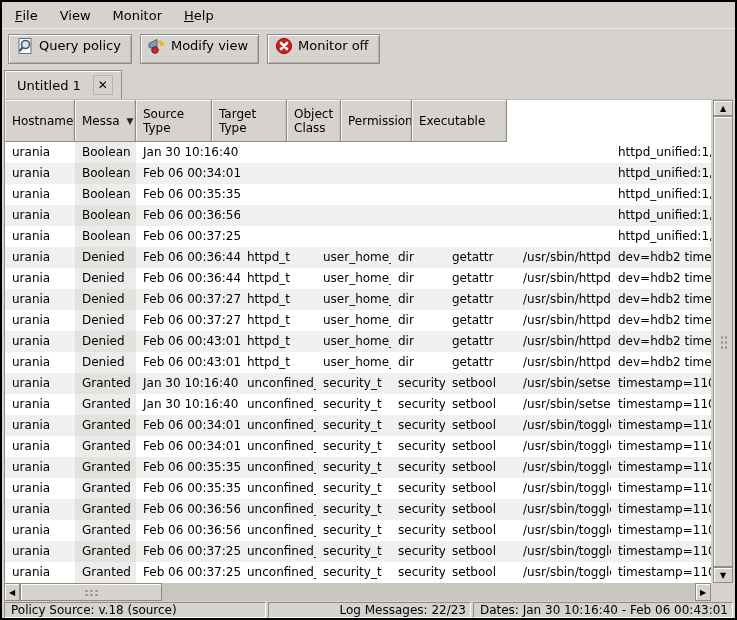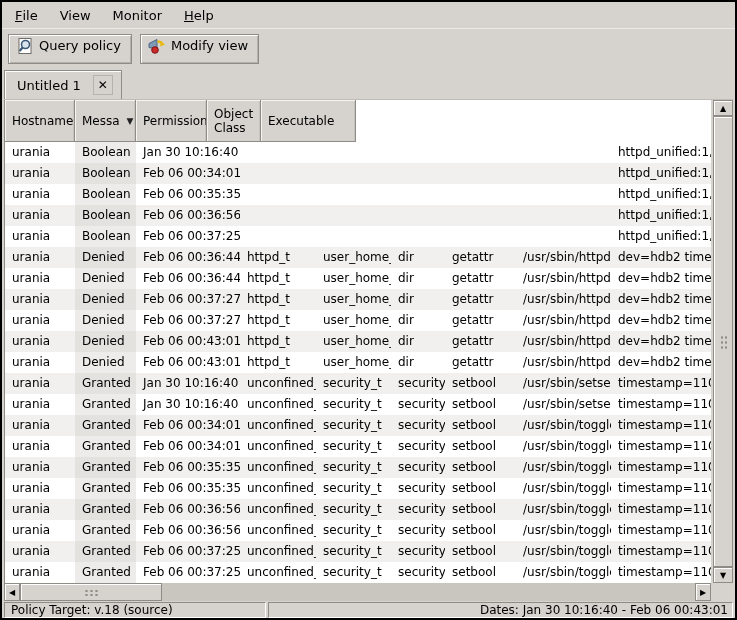--- a/index.html
+++ b/index.html
@@ -153,44 +153,59 @@
           <svg width="18" height="18" viewBox="0 0 18 18">
             <polygon points="1,6.5 9,2.5 9,12 1,10.5" fill="#7f9ab5" stroke="#4c6residua682" stroke-width="0"></polygon>
             <polygon points="1,6.5 9,2.5 9,12 1,10.5" fill="#7f9ab5" stroke="#4c6682"></polygon>
             <path d="M9.5 4.5 A5.5 4.5 0 0 1 14.5 7" fill="none" stroke="#e8b913" stroke-width="2.4"></path>
             <polygon points="13,4.2 17,7.8 12,9.4" fill="#e8b913"></polygon>
             <circle cx="7" cy="13" r="3.3" fill="#cc2a2a" stroke="#7d1414"></circle>
           </svg>
         </span>
         <span>Modify view</span>
       </div>
+      <div class="tool-btn">
+        <span>
+          <svg width="18" height="18" viewBox="0 0 18 18">
+            <circle cx="9" cy="9" r="7.6" fill="var(--monitor-off-red)" stroke="#8d1111"></circle>
+            <path d="M6 6 L12 12 M12 6 L6 12" stroke="#ffffff" stroke-width="2.6" stroke-linecap="round"></path>
+          </svg>
+        </span>
+        <span>Monitor off</span>
+      </div>
     </div>
 
   <div class="tabbar">
     <div class="tab">
       <span class="tab-label">Untitled 1</span>
       <span class="tab-close">✕</span>
     </div>
   </div>
 
   <div class="main">
     <div class="viewport">
       <div class="thead" id="thead">
           <div class="hcell" style="width: 70px; flex: 0 0 70px;">
             <span>Hostname</span>
           </div>
           <div class="hcell" style="width: 61px; flex: 0 0 61px;">
             <span>Messa</span>
             <span class="sort-arrow">▼</span>
           </div>
+          <div class="hcell" style="width: 76px; flex: 0 0 76px;">
+            <span>Source Type</span>
+          </div>
+          <div class="hcell" style="width: 75px; flex: 0 0 75px;">
+            <span>Target Type</span>
+          </div>
+          <div class="hcell" style="width: 54px; flex: 0 0 54px;">
+            <span>Object Class</span>
+          </div>
           <div class="hcell" style="width: 71px; flex: 0 0 71px;">
             <span>Permission</span>
-          </div>
-          <div class="hcell" style="width: 54px; flex: 0 0 54px;">
-            <span>Object Class</span>
           </div>
           <div class="hcell" style="width: 95px; flex: 0 0 95px;">
             <span>Executable</span>
           </div>
         </div>
       <div class="tbody" id="tbody">
           <div class="trow odd">
             <div class="tcell" style="width: 70px; flex: 0 0 70px;">urania</div>
             <div class="tcell sorted" style="width: 61px; flex: 0 0 61px;">Boolean</div>
             <div class="tcell" style="width: 104px; flex: 0 0 104px;">Jan 30 10:16:40</div>
@@ -449,17 +464,18 @@
         </div>
       </div>
       <div class="sb-btn">
         <span>▶</span>
       </div>
     </div>
     <div class="corner"></div>
   </div>
 
   <div class="statusbar">
-    <div class="status-panel left">Policy Target: v.18 (source)</div>
+    <div class="status-panel left">Policy Source: v.18 (source)</div>
+    <div class="status-panel mid">Log Messages: 22/23</div>
     <div class="status-panel right">Dates: Jan 30 10:16:40 - Feb 06 00:43:01</div>
   </div>
 
 </div>
 
 </body></html>

